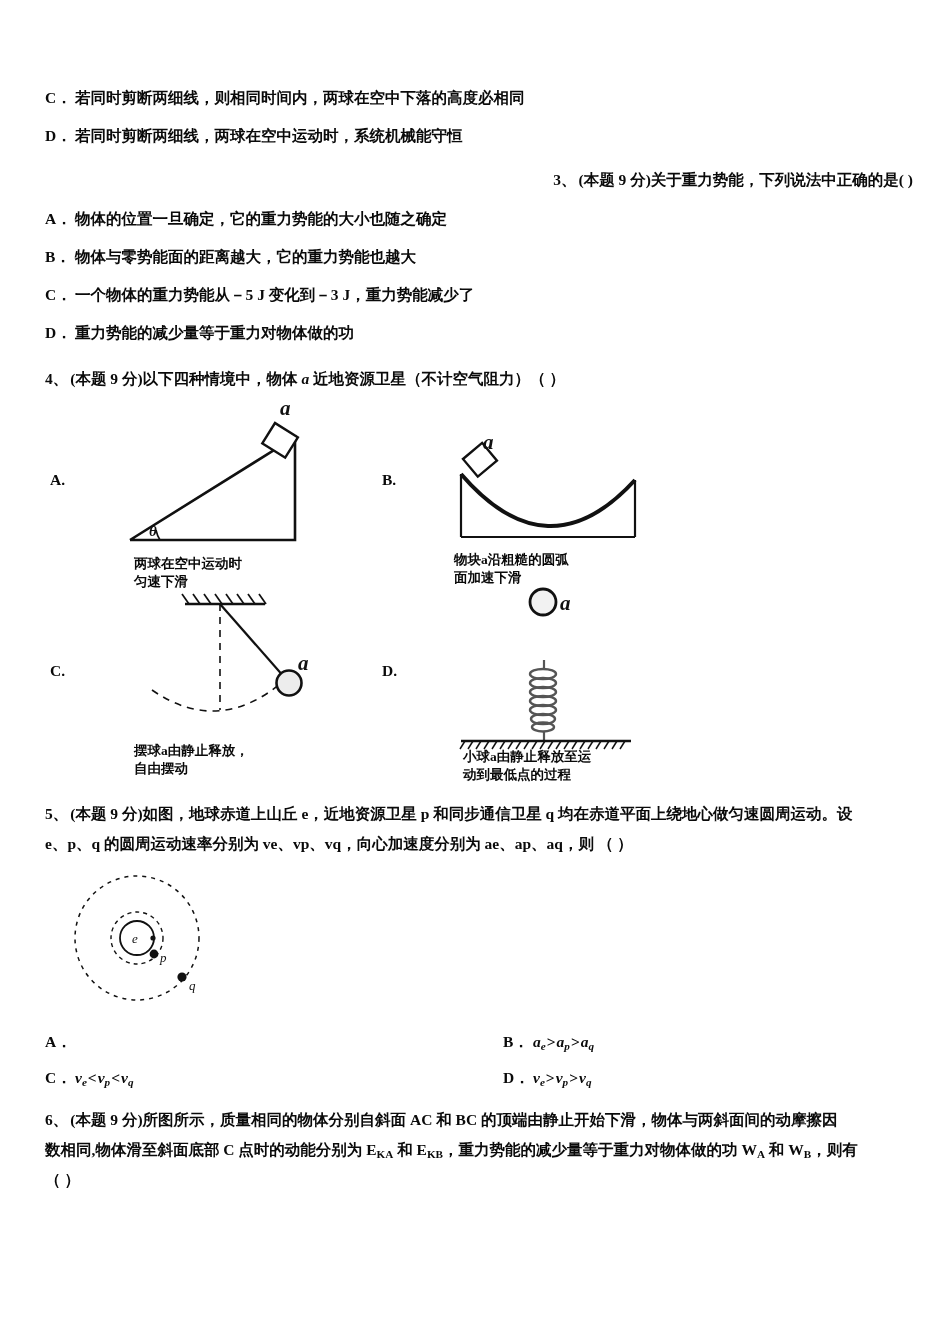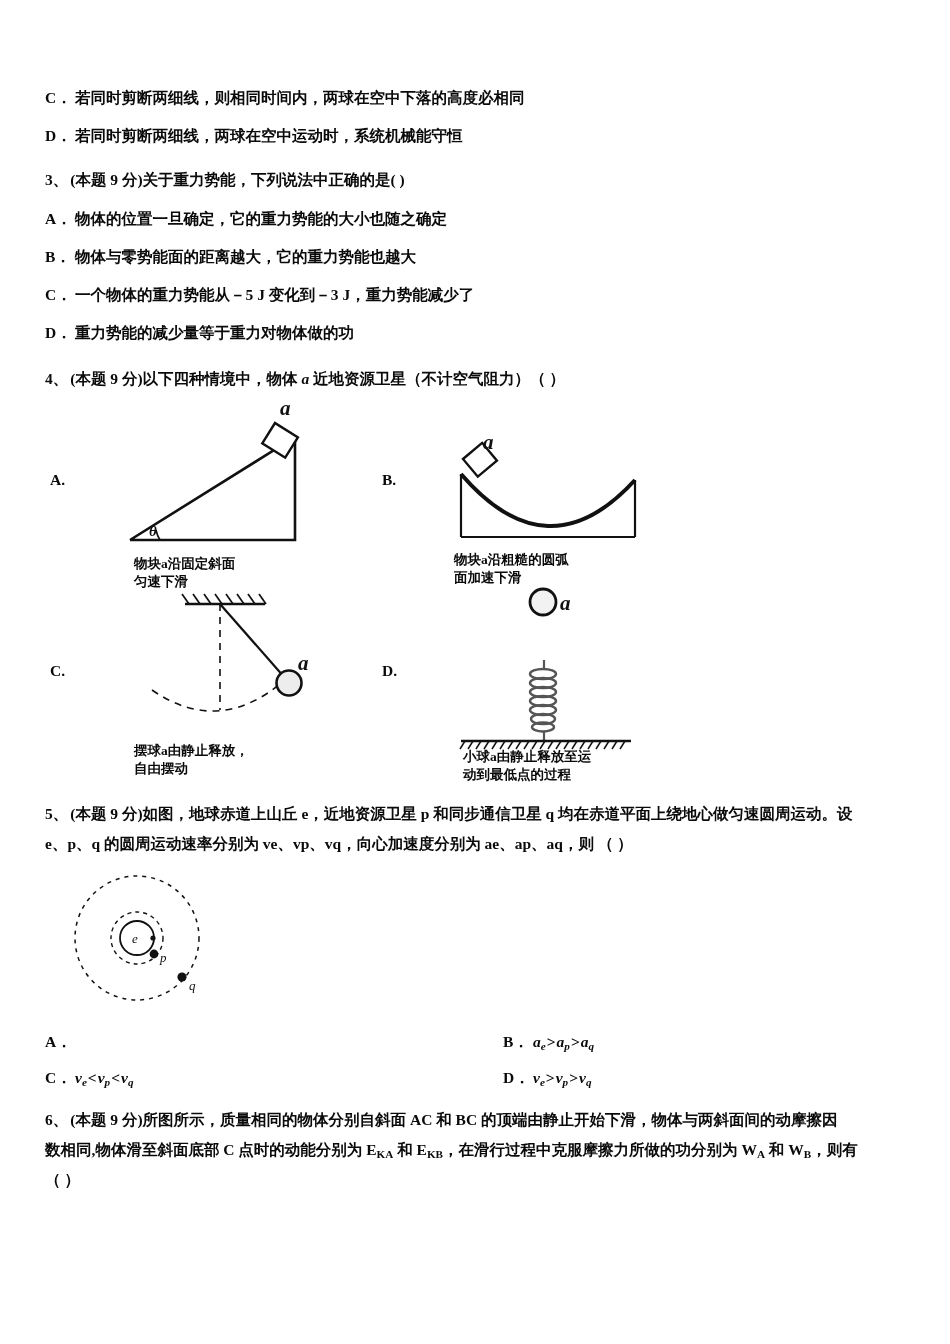--- a/index.html
+++ b/index.html
@@ -109,21 +109,21 @@
 
     <div class="opt-line">
       <span class="opt-letter">C．</span>
       <span class="opt-text">若同时剪断两细线，则相同时间内，两球在空中下落的高度必相同</span>
     </div>
     <div class="opt-line">
       <span class="opt-letter">D．</span>
       <span class="opt-text">若同时剪断两细线，两球在空中运动时，系统机械能守恒</span>
     </div>
 
-    <div class="qline" style="margin-top:20px;">
+    <div class="qline" style="margin-top:20px;text-align:right;">
       <span class="qnum">3、</span><span>(本题 9 分)</span><span>关于重力势能，下列说法中正确的是(        )</span>
     </div>
 
     <div class="opt-line">
       <span class="opt-letter">A．</span>
       <span class="opt-text">物体的位置一旦确定，它的重力势能的大小也随之确定</span>
     </div>
     <div class="opt-line">
       <span class="opt-letter">B．</span>
       <span class="opt-text">物体与零势能面的距离越大，它的重力势能也越大</span>
@@ -152,21 +152,21 @@
           <g transform="translate(185,26) rotate(32)">
             <rect x="0" y="0" width="27" height="24" fill="#ffffff" stroke="#111" stroke-width="2.4"></rect>
           </g>
 
           <path d="M 70,143 A 30,30 0 0 1 66,133" fill="none" stroke="#111" stroke-width="1.6"></path>
           <text x="59" y="139" font-family="'Liberation Serif',serif" font-size="15" font-style="italic" font-weight="bold" fill="#111">θ</text>
 
           <text x="190" y="18" font-family="'Liberation Serif',serif" font-size="21" font-style="italic" font-weight="bold" fill="#111">a</text>
         </svg>
         <div class="cap" style="margin-left:44px; margin-top:-26px;">
-          <div>物块a沿固定斜面</div>
+          <div>两球在空中运动时</div>
           <div>匀速下滑</div>
         </div>
       </div>
 
       <div class="fig-label" style="left:337px; top:74px;">B.</div>
       <div class="fig-cell" style="left:378px; top:0px; width:290px; height:180px;">
         <svg width="290" height="180" viewBox="0 0 290 180">
 
           <line x1="38" y1="140" x2="212" y2="140" stroke="#111" stroke-width="2.2"></line>
 
@@ -311,18 +311,18 @@
       <div class="ans-col ans-pad-right">
         <span class="opt-letter">D．</span>
         <span class="opt-text"><i>v</i><span class="sub">e</span><span class="mathrel">&gt;</span><i>v</i><span class="sub">p</span><span class="mathrel">&gt;</span><i>v</i><span class="sub">q</span></span>
       </div>
     </div>
 
     <div class="wrapline" style="margin-top:16px;">
       <span class="qnum">6、</span><span>(本题 9 分)</span><span>所图所示，质量相同的物体分别自斜面 AC 和 BC 的顶端由静止开始下滑，物体与两斜面间的动摩擦因</span>
     </div>
     <div class="wrapline">
-      <span>数相同,物体滑至斜面底部 C 点时的动能分别为 E</span><span class="sub-up">KA</span><span> 和 E</span><span class="sub-up">KB</span><span>，在滑行过程中克服摩擦力所做的功分别为 W</span><span class="sub-up">A</span><span> 和 W</span><span class="sub-up">B</span><span>，则有</span>
+      <span>数相同,物体滑至斜面底部 C 点时的动能分别为 E</span><span class="sub-up">KA</span><span> 和 E</span><span class="sub-up">KB</span><span>，重力势能的减少量等于重力对物体做的功 W</span><span class="sub-up">A</span><span> 和 W</span><span class="sub-up">B</span><span>，则有</span>
     </div>
     <div class="wrapline">（ ）</div>
 
   </div>
 </div>
 
 </body></html>

